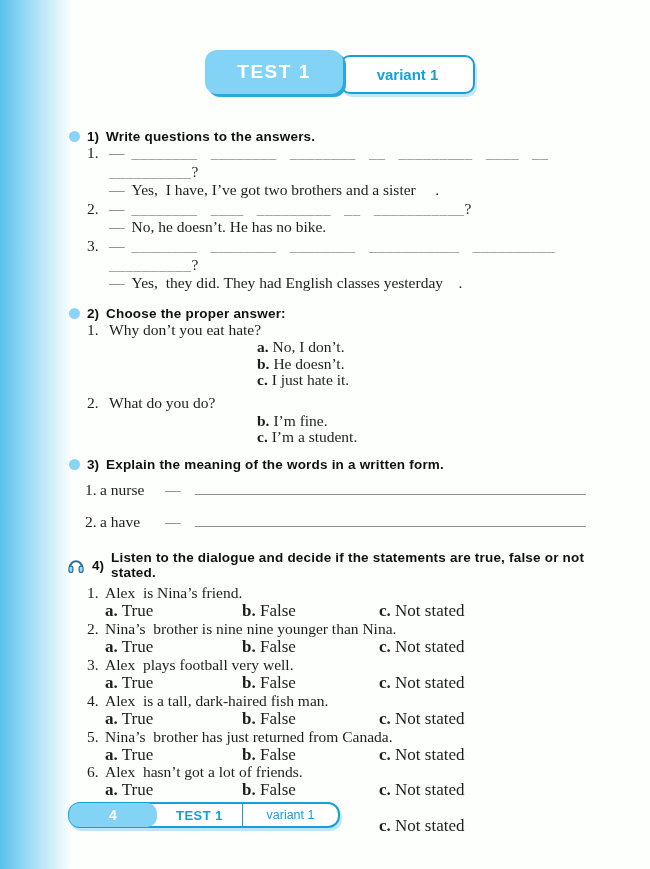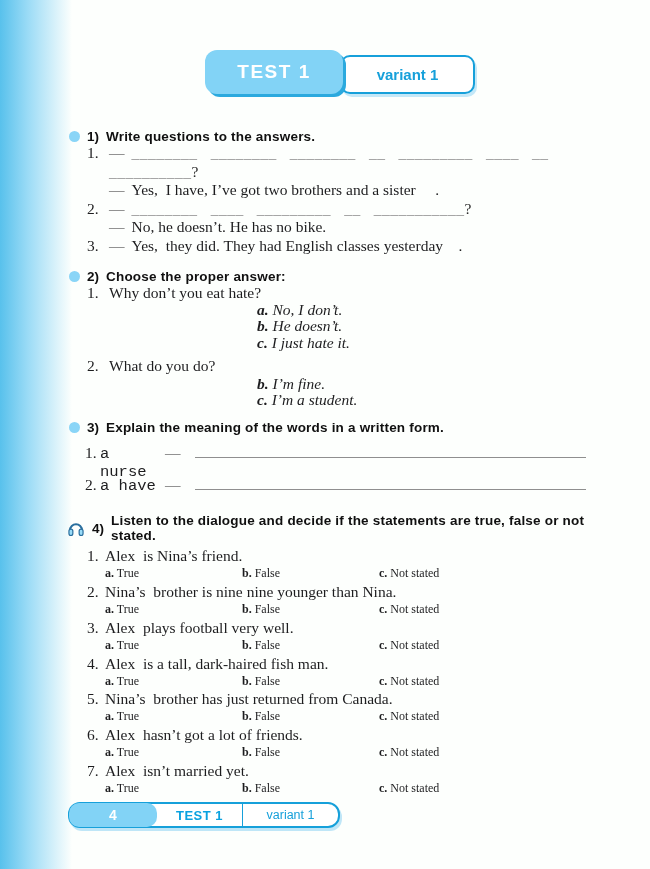--- a/index.html
+++ b/index.html
@@ -48,37 +48,37 @@
   .qa-item { display:grid; grid-template-columns:22px 1fr; padding-left:23px;
              font-size:15.5px; line-height:18.6px; }
   .qa-item .num { }
   .dash { color:#6e6e6e; margin-right:7px; }
   .blanks { color:#8c8c8c; letter-spacing:0.5px; }
   .qmark { color:#2a2a2a; }
   
   .sec-choice { margin-top:13px; }
   .cq { font-size:15.5px; }
   .cq-q { display:grid; grid-template-columns:22px 1fr; padding-left:23px; line-height:18.6px; }
-  .cq-opts { margin-left:193px; line-height:16.3px; margin-top:0px; margin-bottom:6px;font-style:italic; }
+  .cq-opts { margin-left:193px; line-height:16.3px; margin-top:0px; margin-bottom:6px; }
   .opt-letter { font-weight:bold; }
   
   .sec-voc { margin-top:12px; }
   .voc-item { display:flex; align-items:baseline; padding-left:21px;
               font-size:15.5px; height:23.5px; margin-top:8px; }
   .voc-item .num { width:15px; flex:none; }
-  .voc-item .term { width:65px; flex:none;font-family:Liberation Mono, monospace; }
+  .voc-item .term { width:65px; flex:none; }
   .voc-item .dash { flex:none; margin:0 14px 0 0; }
   .write-line { flex:1; border-bottom:1px solid #8f8f8f; height:14px; }
   
   .sec-listen { margin-top:15px; }
   .ls-list { margin-top:4px; }
   .ls-statement { display:grid; grid-template-columns:18px 1fr; padding-left:23px;
                   font-size:15.5px; line-height:17.9px; }
   .ls-opts { display:grid; grid-template-columns:137px 137px 1fr; margin-left:41px;
-             font-size:12px; line-height:17.9px; }
+             font-size:17px; line-height:17.9px; }
   
   .footer-pill {
     position:absolute; left:68px; top:802px; height:22px; width:268px;
     border:2px solid #16a0da; border-radius:12px; background:#ffffff;
     display:flex; align-items:stretch; box-shadow:2px 3px 0 #bfe6f7;
     font-family:"Liberation Sans", sans-serif;
   }
   .fp-page {
     width:88px; flex:none; background:#82d3f6; border-radius:10px;
     margin:-1px 0 -1px -1px; display:flex; align-items:center; justify-content:center;
@@ -126,20 +126,21 @@
       <span class="num">2.</span>
       <div>
         <div><span class="dash">—</span><span class="blanks pre">________   ____   _________   __   ___________</span><span class="qmark">?</span></div>
         <div><span class="dash">—</span><span class="pre">No, he doesn’t. He has no bike.</span></div>
       </div>
     </div>
 
     <div class="qa-item">
       <span class="num">3.</span>
       <div>
+        <div><span class="dash">—</span><span class="blanks pre">________   ________   ________   ___________   __________   __________</span><span class="qmark">?</span></div>
         <div><span class="dash">—</span><span class="pre">Yes,  they did. They had English classes yesterday    .</span></div>
       </div>
     </div>
   </section>
 
   <section class="sec-choice">
     <div class="sec-head">
       <span class="bullet"></span>
       <span class="sec-num">2)</span>
       <span class="sec-title">Choose the proper answer:</span>

